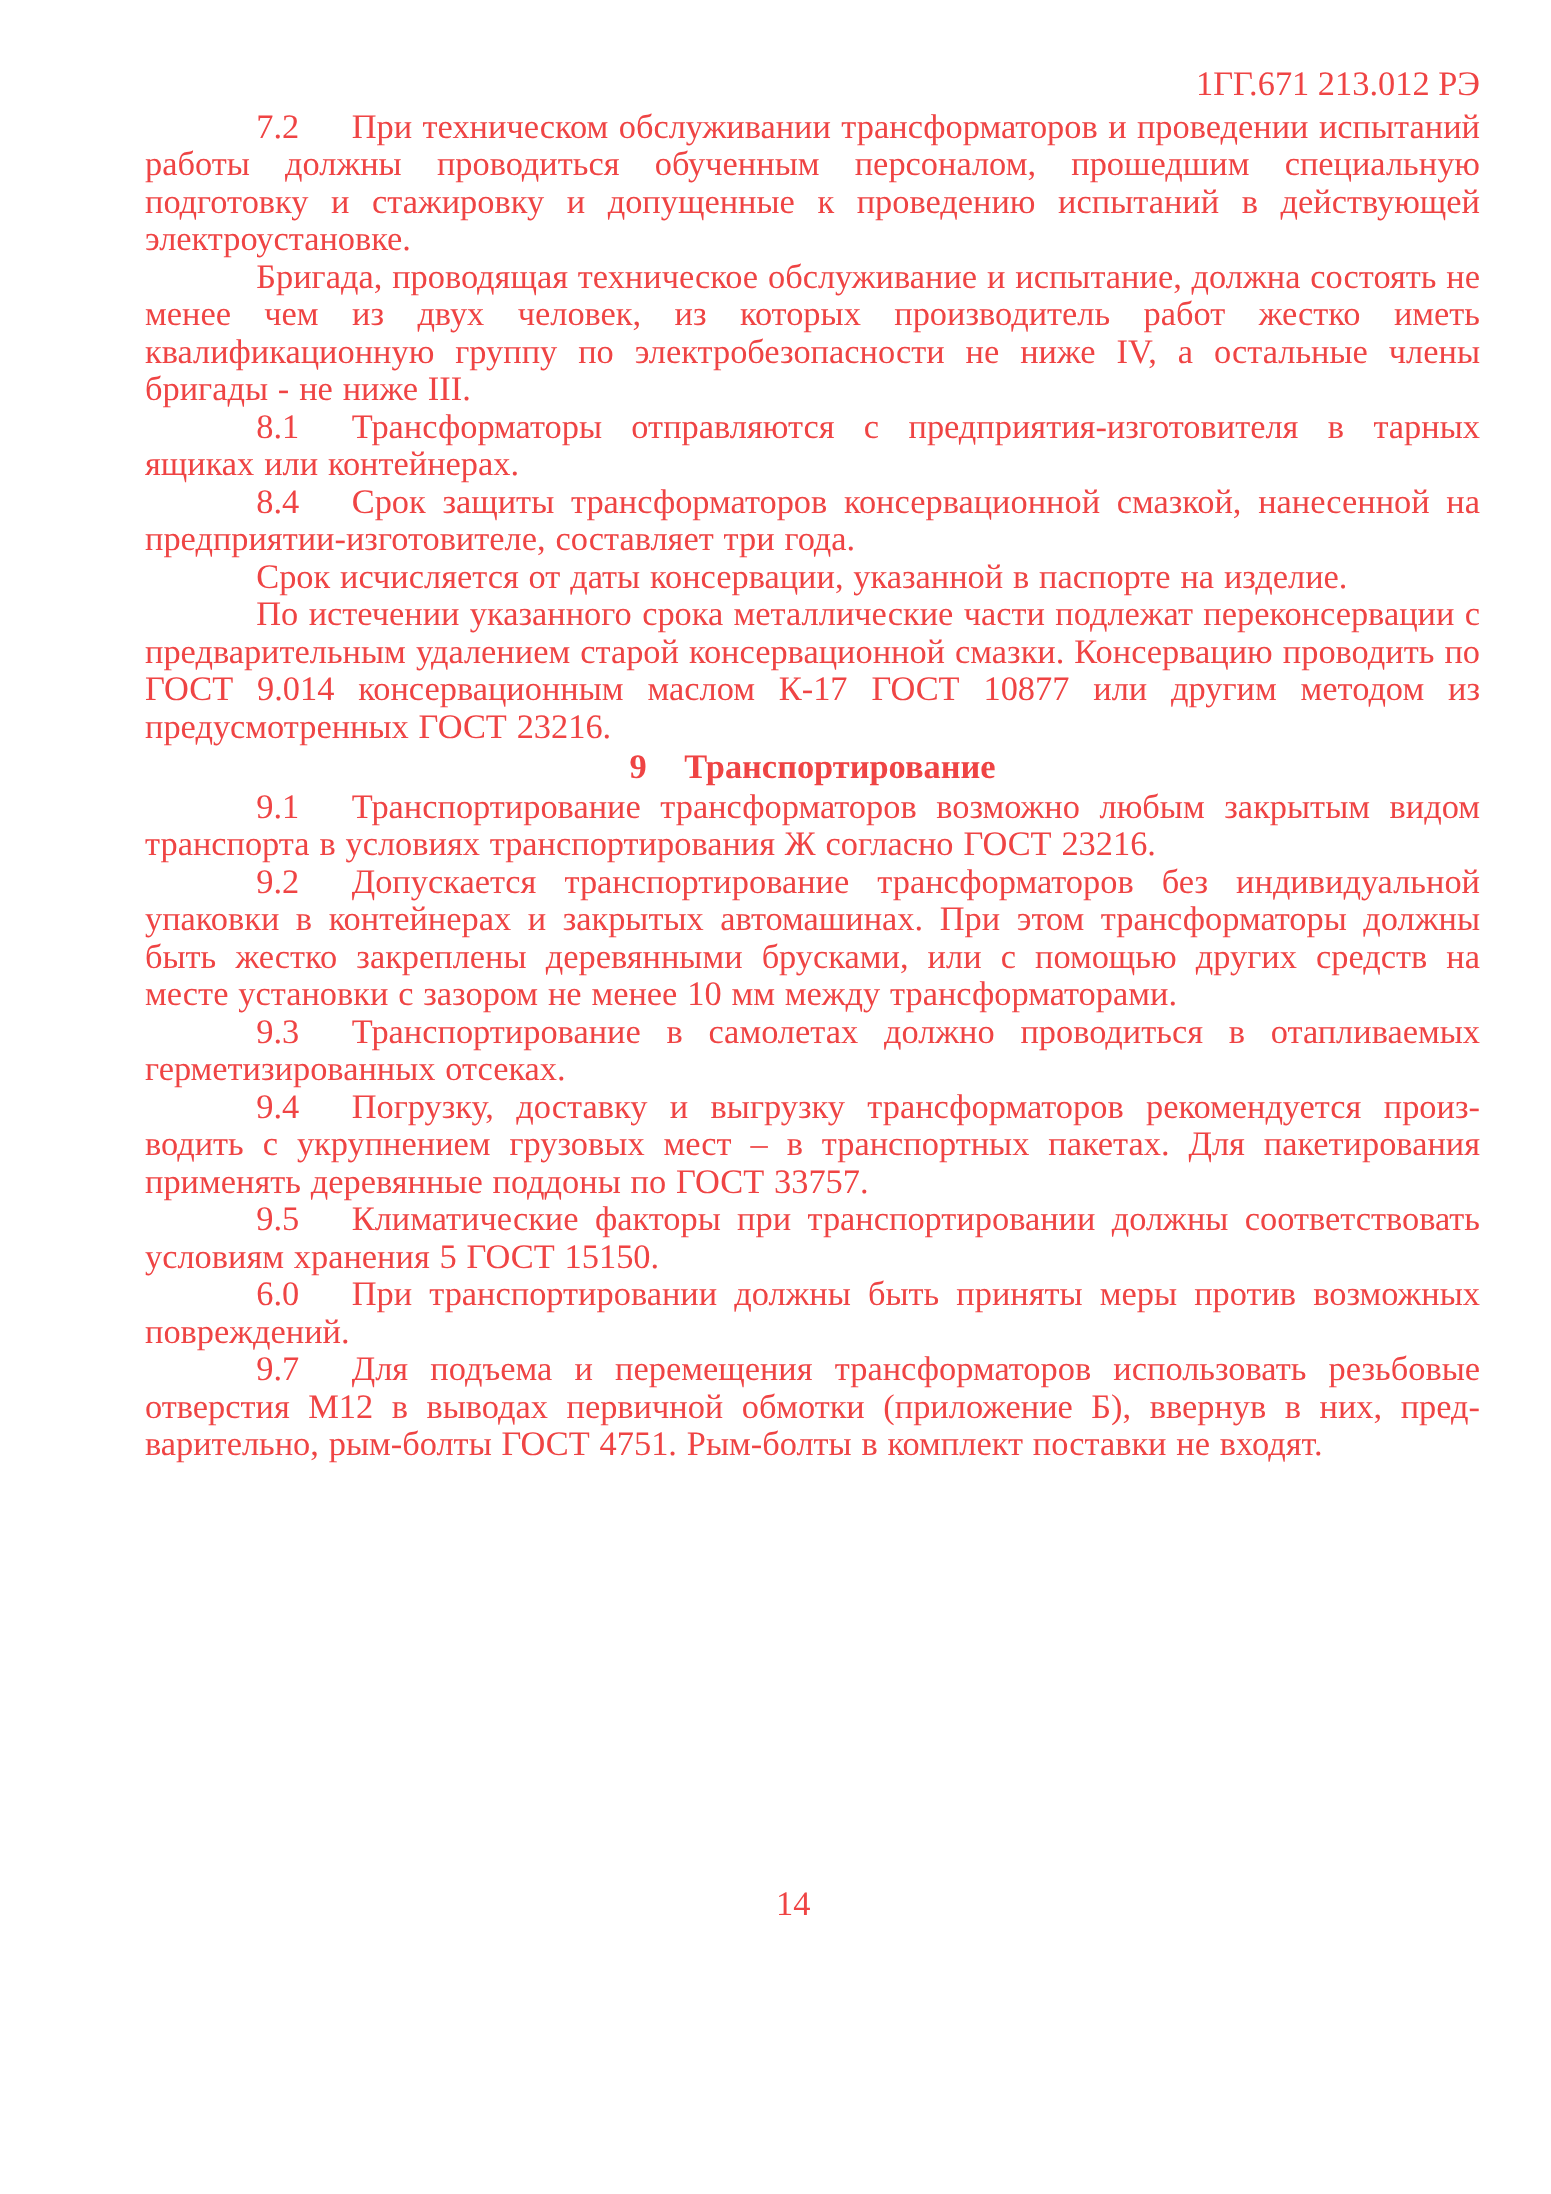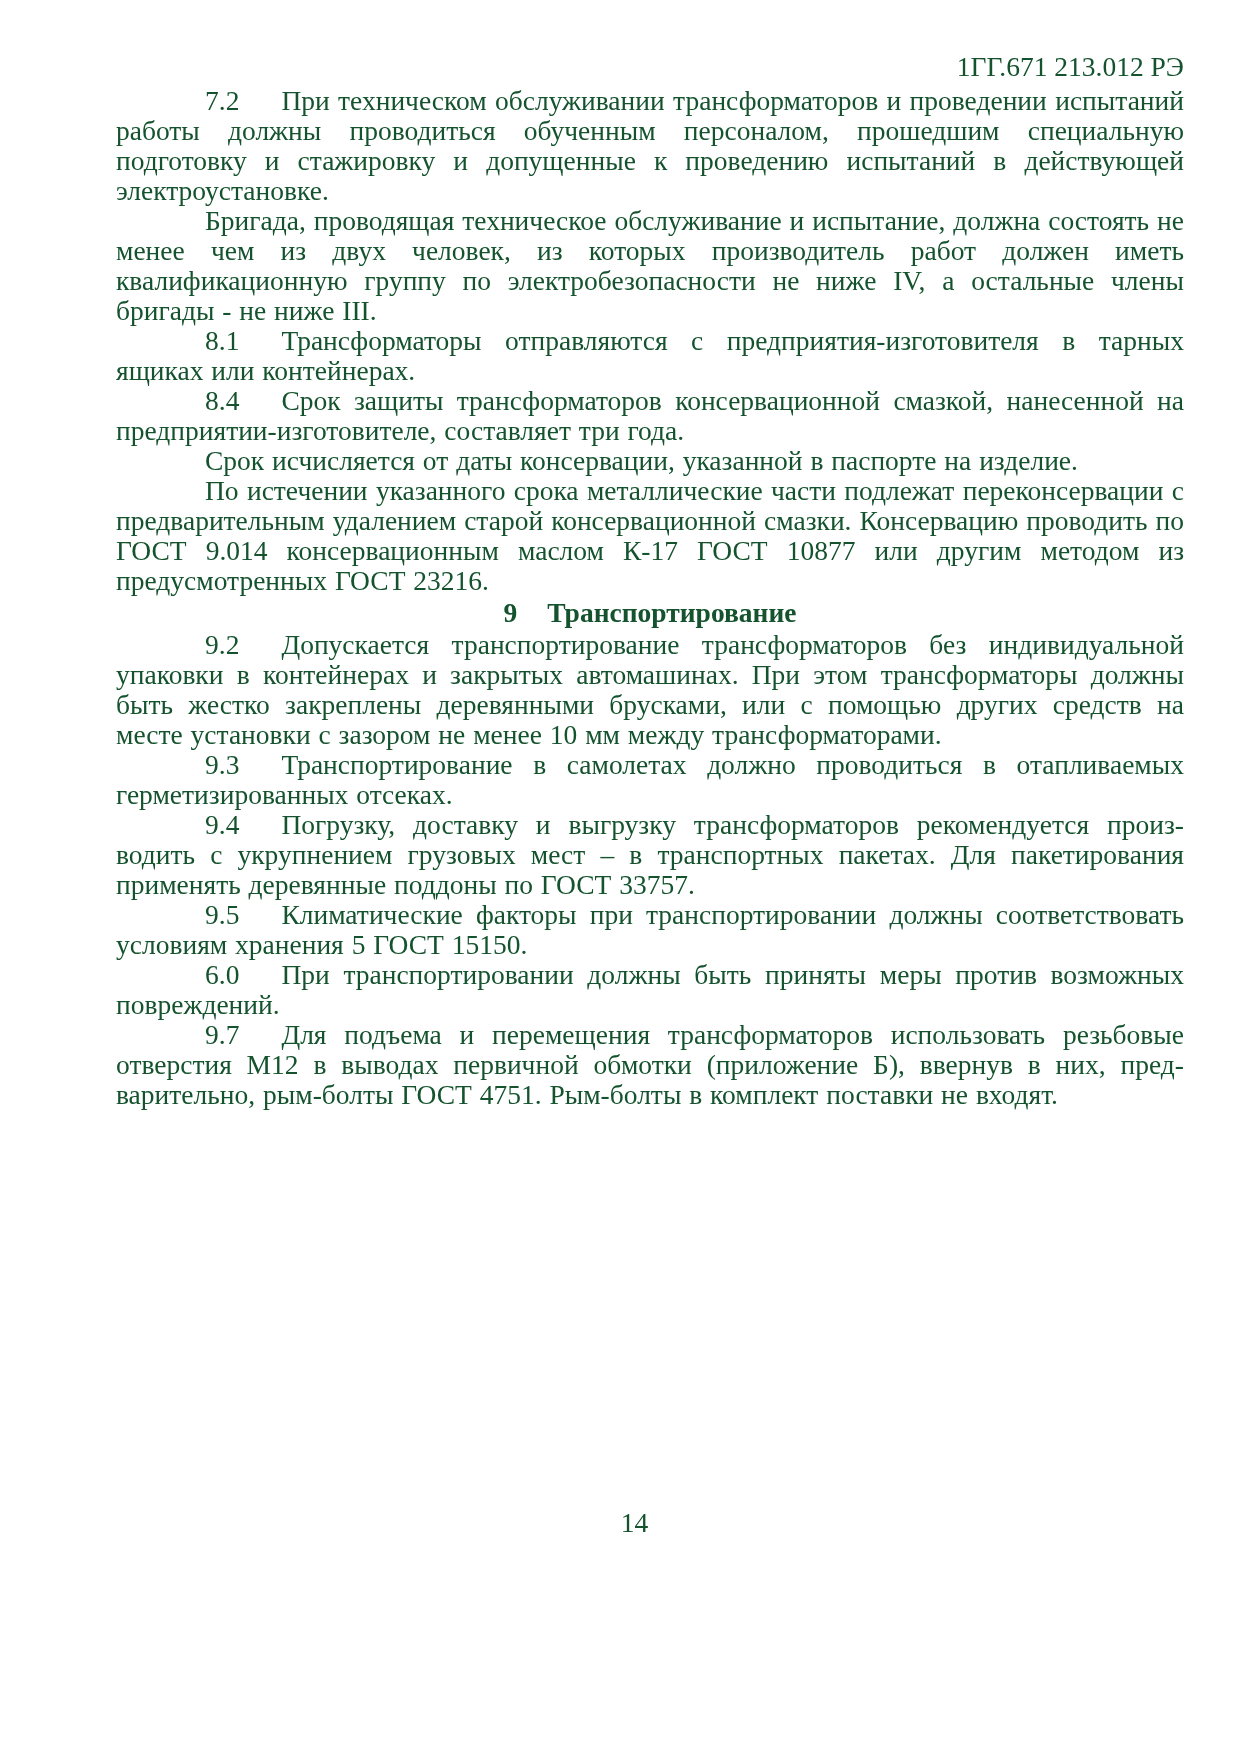--- a/index.html
+++ b/index.html
@@ -2,21 +2,21 @@
 <html lang="ru"><head>
 <meta charset="utf-8">
 <style>
   html, body { margin: 0; padding: 0; background: #e8e8e8; }
   .page {
     position: relative;
     width: 1241px;
     height: 1755px;
     margin: 0 auto;
     background: #ffffff;
-    color: #14532d;
+    color: #ef4444;
     font-family: "Liberation Serif", "DejaVu Serif", serif;
     font-size: 27.5px;
     box-sizing: border-box;
     padding: 50px 57px 0 116px;
     overflow: hidden;
   }
   .doc-code {
     text-align: right;
     line-height: 34.2px;
     white-space: nowrap;
@@ -49,26 +49,27 @@
   }
 </style>
 </head>
 <body>
 
 <div class="page">
   <div class="doc-code">1ГГ.671 213.012 РЭ</div>
 
   <div class="doc-body">
       <p class="para"><span class="pnum">7.2</span><span>При техническом обслуживании трансформаторов и проведении испы­таний работы должны проводиться обученным персоналом, прошедшим специ­альную подготовку и стажировку и допущенные к проведению испытаний в дей­ствующей электроустановке.</span></p>
-      <p class="para"><span>Бригада, проводящая техническое обслуживание и испытание, должна состо­ять не менее чем из двух человек, из которых производитель работ должен иметь квалификационную группу по электробезопасности не ниже IV, а остальные чле­ны бригады - не ниже III.</span></p>
+      <p class="para"><span>Бригада, проводящая техническое обслуживание и испытание, должна состо­ять не менее чем из двух человек, из которых производитель работ жестко иметь квалификационную группу по электробезопасности не ниже IV, а остальные чле­ны бригады - не ниже III.</span></p>
       <p class="para"><span class="pnum">8.1</span><span>Трансформаторы отправляются с предприятия-изготовителя в тарных ящиках или контейнерах.</span></p>
       <p class="para"><span class="pnum">8.4</span><span>Срок защиты трансформаторов консервационной смазкой, нанесенной на предприятии-изготовителе, составляет три года.</span></p>
       <p class="para"><span>Срок исчисляется от даты консервации, указанной в паспорте на изделие.</span></p>
       <p class="para"><span>По истечении указанного срока металлические части подлежат переконсер­вации с предварительным удалением старой консервационной смазки. Консерва­цию проводить по ГОСТ 9.014 консервационным маслом К-17 ГОСТ 10877 или другим методом из предусмотренных ГОСТ 23216.</span></p>
       <p class="heading"><span class="hnum">9</span><span>Транспортирование</span></p>
+      <p class="para"><span class="pnum">9.1</span><span>Транспортирование трансформаторов возможно любым закрытым ви­дом транспорта в условиях транспортирования Ж согласно ГОСТ 23216.</span></p>
       <p class="para"><span class="pnum">9.2</span><span>Допускается транспортирование трансформаторов без индивидуальной упаковки в контейнерах и закрытых автомашинах. При этом трансформаторы должны быть жестко закреплены деревянными брусками, или с помощью других средств на месте установки с зазором не менее 10 мм между трансформаторами.</span></p>
       <p class="para"><span class="pnum">9.3</span><span>Транспортирование в самолетах должно проводиться в отапливаемых герметизированных отсеках.</span></p>
       <p class="para"><span class="pnum">9.4</span><span>Погрузку, доставку и выгрузку трансформаторов рекомендуется произ­водить с укрупнением грузовых мест – в транспортных пакетах. Для пакетирова­ния применять деревянные поддоны по ГОСТ 33757.</span></p>
       <p class="para"><span class="pnum">9.5</span><span>Климатические факторы при транспортировании должны соответство­вать условиям хранения 5 ГОСТ 15150.</span></p>
       <p class="para"><span class="pnum">6.0</span><span>При транспортировании должны быть приняты меры против возмож­ных повреждений.</span></p>
       <p class="para"><span class="pnum">9.7</span><span>Для подъема и перемещения трансформаторов использовать резьбовые отверстия М12 в выводах первичной обмотки (приложение Б), ввернув в них, пред­варительно, рым-болты ГОСТ 4751. Рым-болты в комплект поставки не входят.</span></p>
     </div>
 
   <div class="page-number">14</div>
 </div>

